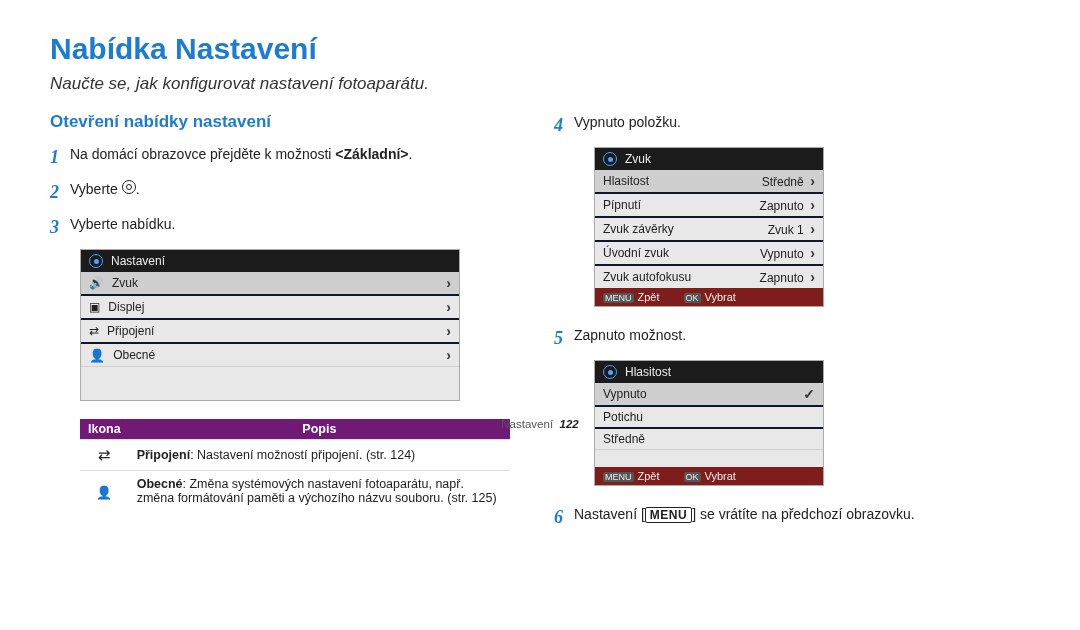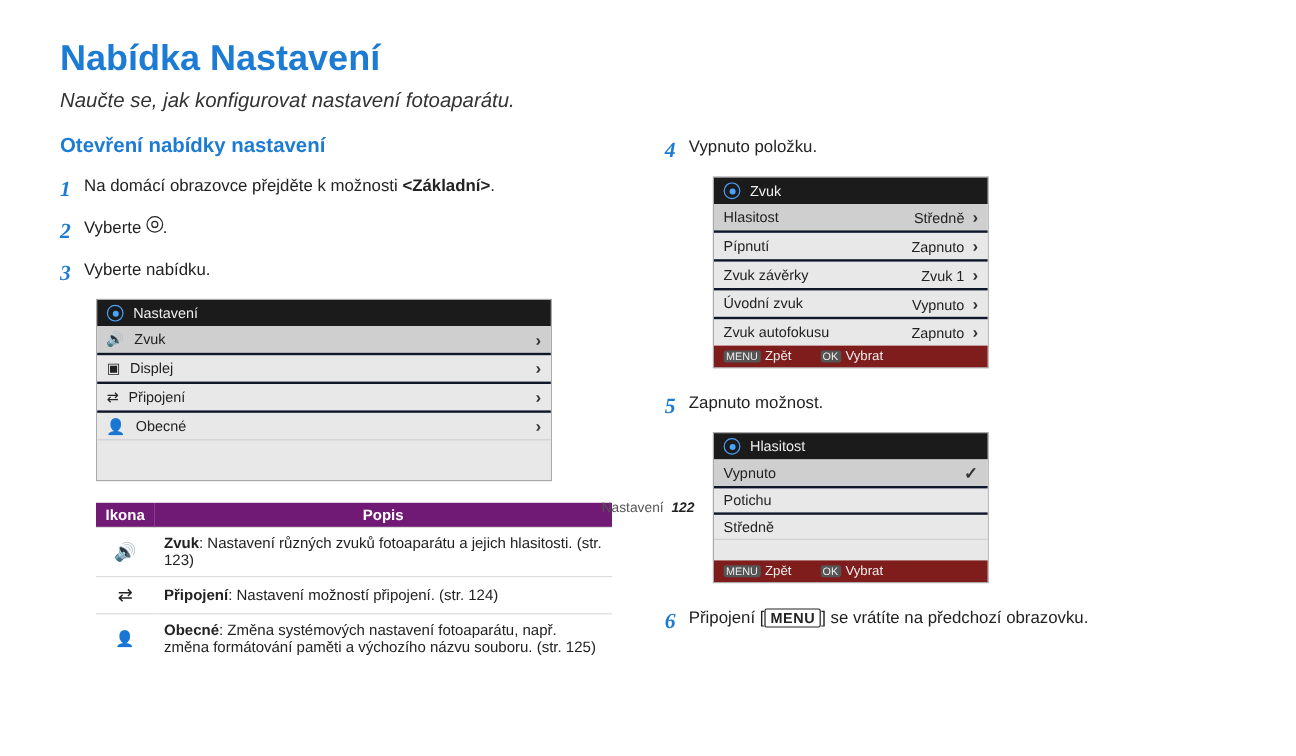--- a/index.html
+++ b/index.html
@@ -116,24 +116,20 @@
         </div>
       </div>
 
       <table class="desc">
         <tbody>
             <tr>
           <th>Ikona</th>
           <th>Popis</th>
         </tr>
         <tr>
-          <td class="icon"><span class="sound-icon"></span></td>
-          <td><b>Zvuk</b><span>: Nastavení různých zvuků fotoaparátu a jejich hlasitosti. (str. 123)</span></td>
-        </tr>
-        <tr>
           <td class="icon"><span class="connect-icon"></span></td>
           <td><b>Připojení</b><span>: Nastavení možností připojení. (str. 124)</span></td>
         </tr>
         <tr>
           <td class="icon"><span class="general-icon"></span></td>
           <td><b>Obecné</b><span>: Změna systémových nastavení fotoaparátu, např. změna formátování paměti a výchozího názvu souboru. (str. 125)</span></td>
         </tr>
       </tbody>
         </table>
 
@@ -206,21 +202,21 @@
         </div>
         <div class="cs-foot">
           <span><span class="key">MENU</span><span>Zpět</span></span>
           <span><span class="key">OK</span><span>Vybrat</span></span>
         </div>
       </div>
 
       <div class="step">
         <span class="num">6</span>
         <span class="body">
-          <span>Připojení [</span><span class="menu-key">MENU</span><span>] se vrátíte na předchozí obrazovku.</span>
+          <span>Nastavení [</span><span class="menu-key">MENU</span><span>] se vrátíte na předchozí obrazovku.</span>
         </span>
       </div>
 
     </div>
   </div>
 
   <div class="footer">
     <span>Nastavení</span>&nbsp;&nbsp;<span class="pnum">122</span>
   </div>
 </div>

